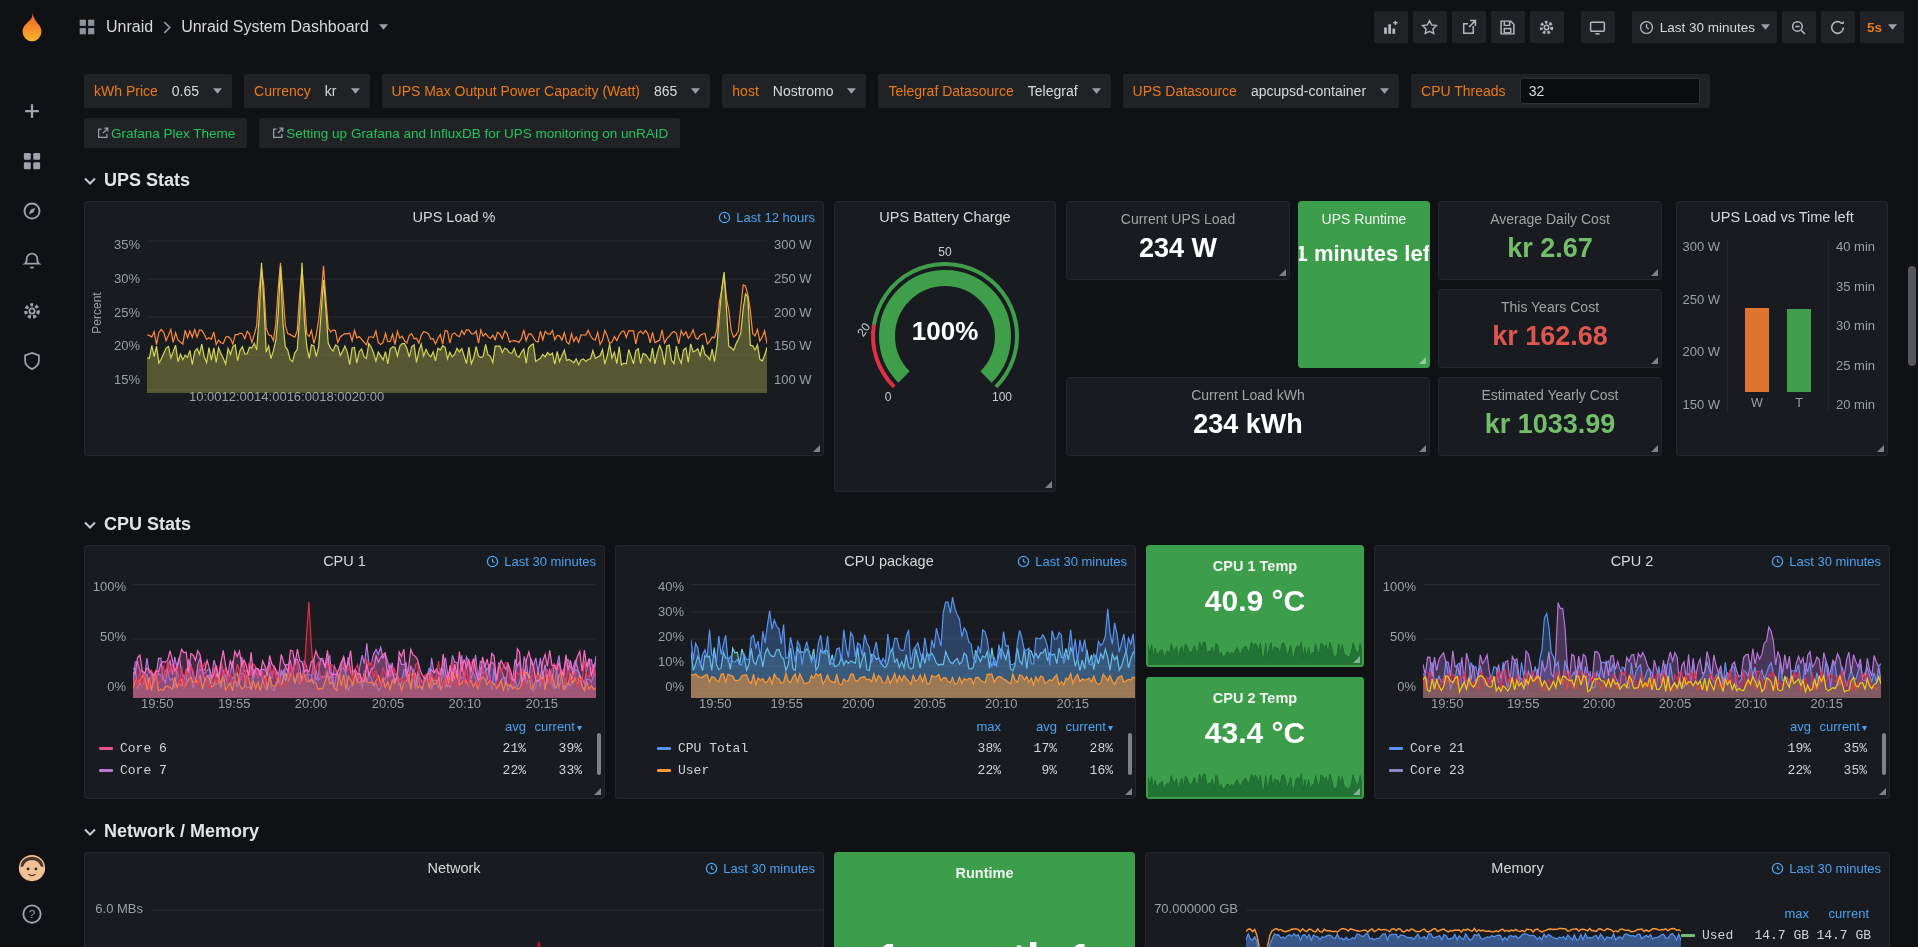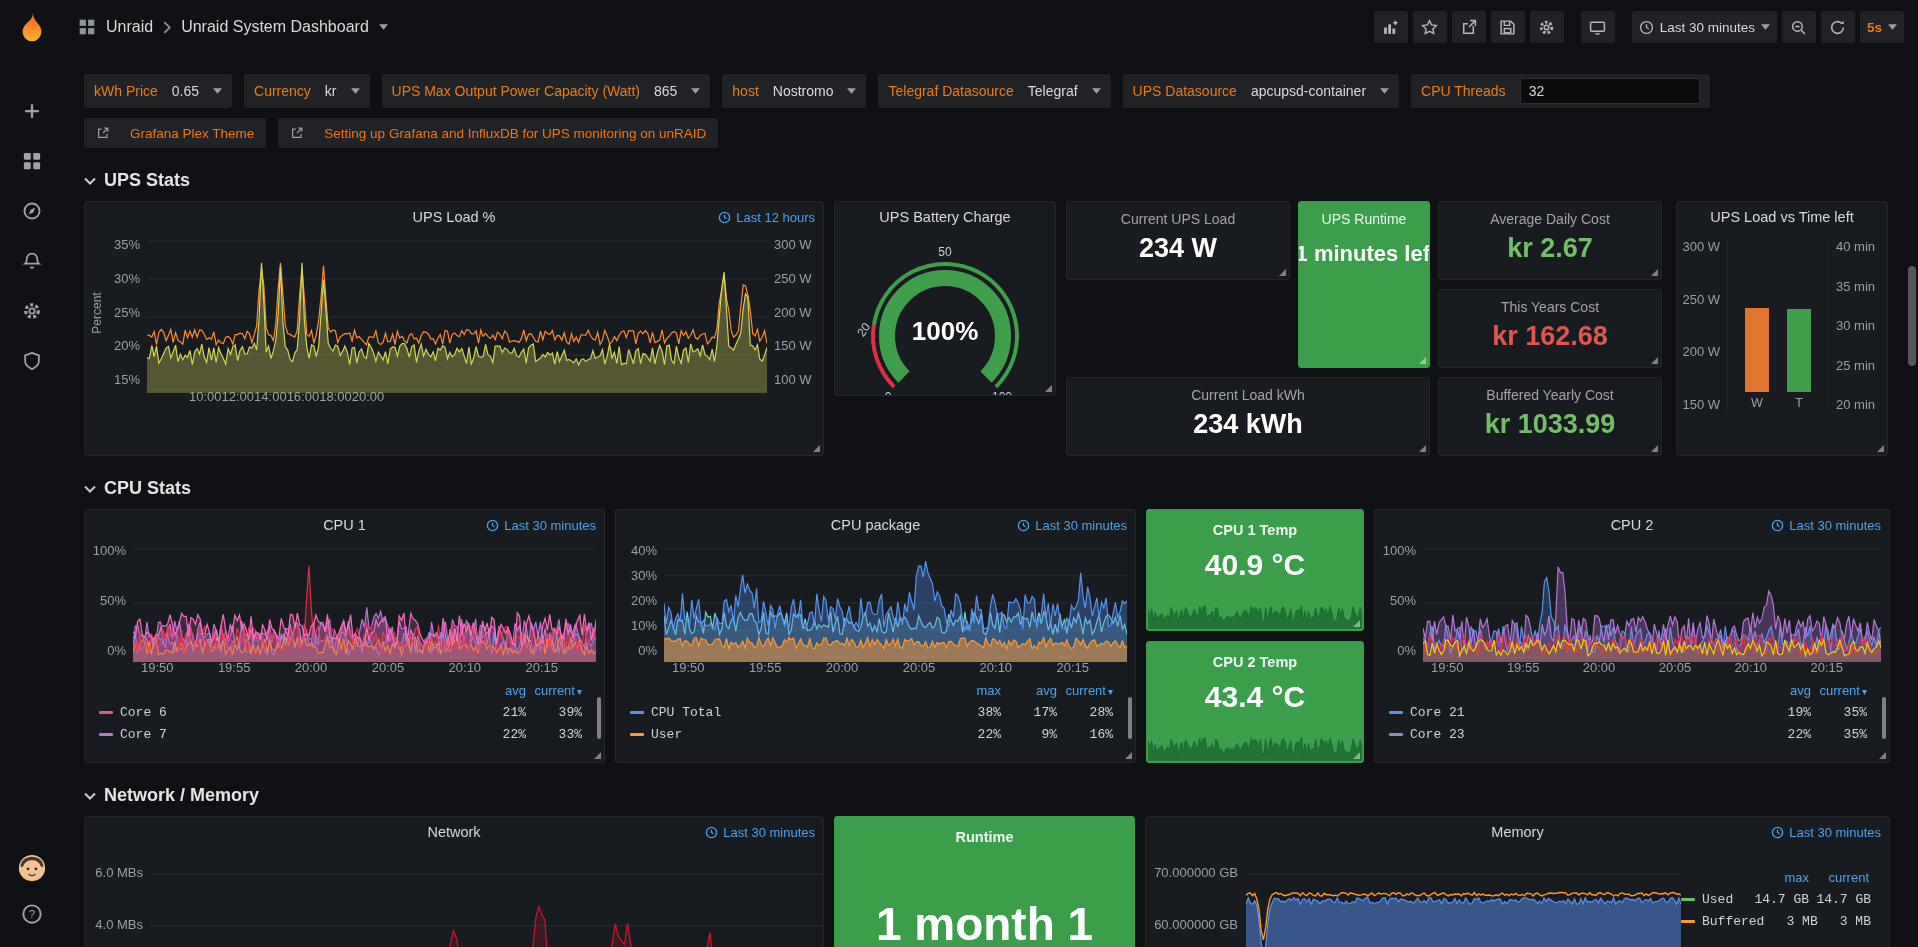--- a/index.html
+++ b/index.html
@@ -33,22 +33,22 @@
 
   .vars-row { display:flex; align-items:center; gap:12px; }
   .var-pill { height:34px; background:#202226; border-radius:2px; display:flex; align-items:center;
     padding:0 10px; gap:14px; }
   .var-label { color:#eb7b18; font-size:14px; font-weight:500; white-space:nowrap; }
   .var-value { color:#d8d9da; font-size:14px; white-space:nowrap; cursor:pointer; }
   .var-input { width:180px; height:26px; background:#0b0c0e; border:1px solid #2c2f36; border-radius:2px;
     color:#d8d9da; font-size:14px; padding:0 8px; font-family:"Liberation Sans",sans-serif; }
 
   .links-row { display:flex; align-items:center; gap:12px; margin-top:10px; }
-  .link-btn { height:30px; background:#202226; border:none; border-radius:2px; color:#f97316;
-    font-size:13.5px; display:flex; align-items:center; gap:20px; padding:0 12px; cursor:pointer;
+  .link-btn { height:30px; background:#202226; border:none; border-radius:2px; color:#22c55e;
+    font-size:13.5px; display:flex; align-items:center; gap:1px; padding:0 12px; cursor:pointer;
     font-family:"Liberation Sans",sans-serif; }
   .link-btn svg { color:#9aa0a8; }
 
   .section-head { display:flex; align-items:center; gap:8px; margin:22px 0 10px 0; cursor:pointer; }
   .section-head .chev { color:#c7ccd3; display:flex; }
   .section-title { font-size:18px; font-weight:700; color:#e3e4e6; }
 
   .row { display:flex; gap:10px; }
   .panel { position:relative; background:#181b1f; border:1px solid #24262b; border-radius:3px; overflow:hidden; }
   .panel::after, .stat::after { content:""; position:absolute; right:3px; bottom:3px;
@@ -455,21 +455,21 @@
         <div class="ups-x">
             <span class="tick">10:00</span>
             <span class="tick">12:00</span>
             <span class="tick">14:00</span>
             <span class="tick">16:00</span>
             <span class="tick">18:00</span>
             <span class="tick">20:00</span>
           </div>
       </div>
 
-      <div class="panel" style="width:222px;height:195px;">
+      <div class="panel" style="width:222px;height:291px;">
         <div class="p-head">
             <span class="p-title">UPS Battery Charge</span>
           </div>
         <div class="gauge-box">
           <svg class="icon" width="180" height="168" viewBox="0 0 180 160">
             <path d="M49 133 A58 58 0 1 1 131 133" fill="none" stroke="#26292e" stroke-width="16"></path>
             <path d="M49 133 A58 58 0 1 1 131 133" fill="none" stroke="#3f9e49" stroke-width="16"></path>
             <path d="M39.1 142.9 A72 72 0 0 1 18.9 80.7" fill="none" stroke="#e02f44" stroke-width="4"></path>
             <path d="M18.9 80.7 A72 72 0 1 1 140.9 142.9" fill="none" stroke="#3f9e49" stroke-width="4"></path>
             <text class="g-tick" x="33" y="157" text-anchor="middle">0</text>
@@ -496,21 +496,21 @@
         </div>
         <div class="stat" style="grid-column:3;grid-row:2;">
           <span class="t">This Years Cost</span>
           <span class="v red">kr 162.68</span>
         </div>
         <div class="stat kwh">
           <span class="t">Current Load kWh</span>
           <span class="v">234 kWh</span>
         </div>
         <div class="stat" style="grid-column:3;grid-row:3;">
-          <span class="t">Buffered Yearly Cost</span>
+          <span class="t">Estimated Yearly Cost</span>
           <span class="v green">kr 1033.99</span>
         </div>
       </div>
 
       <div class="panel" style="width:212px;height:255px;">
         <div class="p-head">
             <span class="p-title">UPS Load vs Time left</span>
           </div>
         <div class="bar-area">
           <div class="y-col b-yl">
@@ -612,21 +612,21 @@
               <span class="sw" style="background: rgb(184, 119, 217);"></span>
               <span class="lname">Core 7</span>
               <span class="lval">22%</span>
               <span class="lval">33%</span>
             </div>
             </div>
           <div class="legend-scroll"></div>
         </div>
       </div>
 
-      <div class="panel" style="width:521px;height:254px;">
+      <div class="panel" style="width:521px;height:254px;padding-left:27px;">
         <div class="p-head">
           <span class="p-title">CPU package</span>
           <span class="p-time">
             <svg class="icon" width="13" height="13" viewBox="0 0 16 16">
                 <circle cx="8" cy="8" r="6.3" fill="none" stroke="currentColor" stroke-width="1.6"></circle>
                 <path d="M8 4.5V8l2.5 1.6" fill="none" stroke="currentColor" stroke-width="1.6"></path>
               </svg>
             <span>Last 30 minutes</span>
           </span>
         </div>

